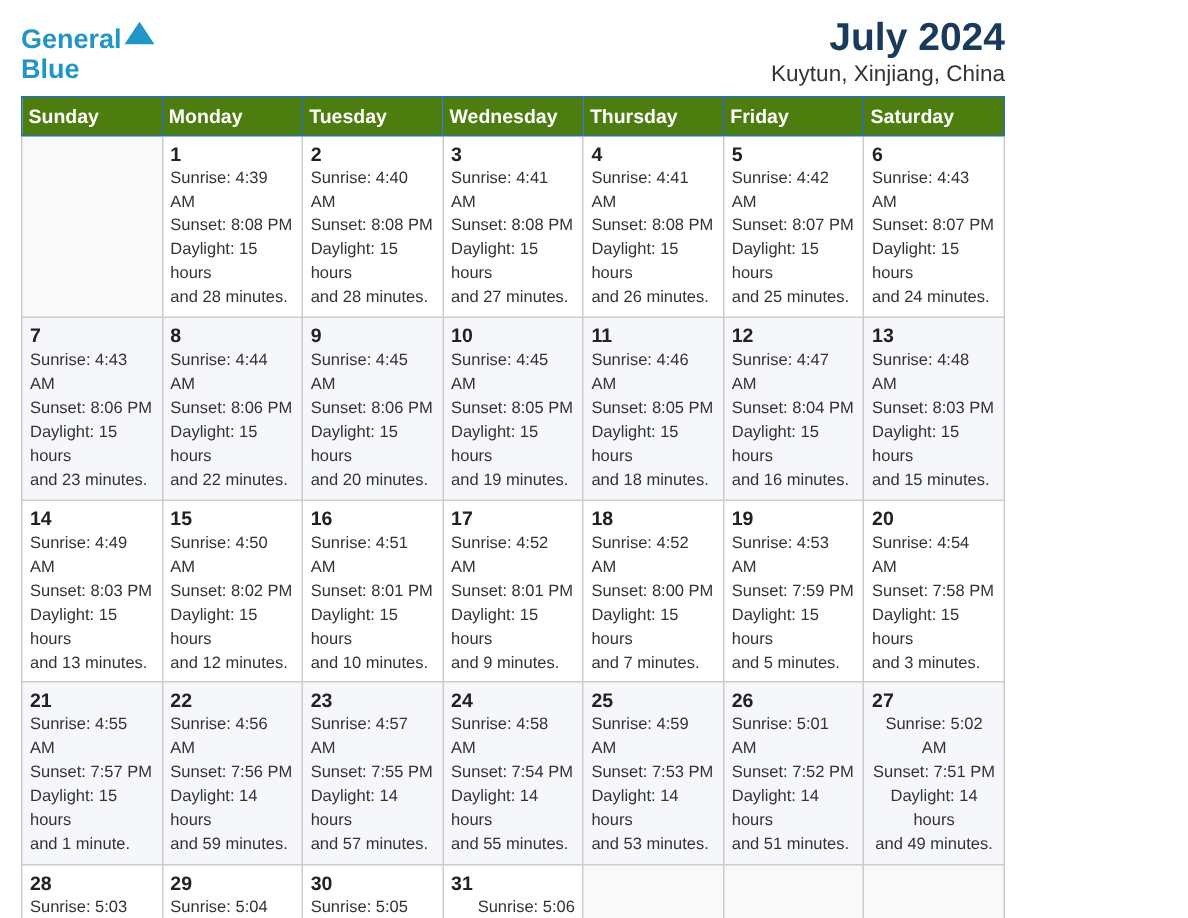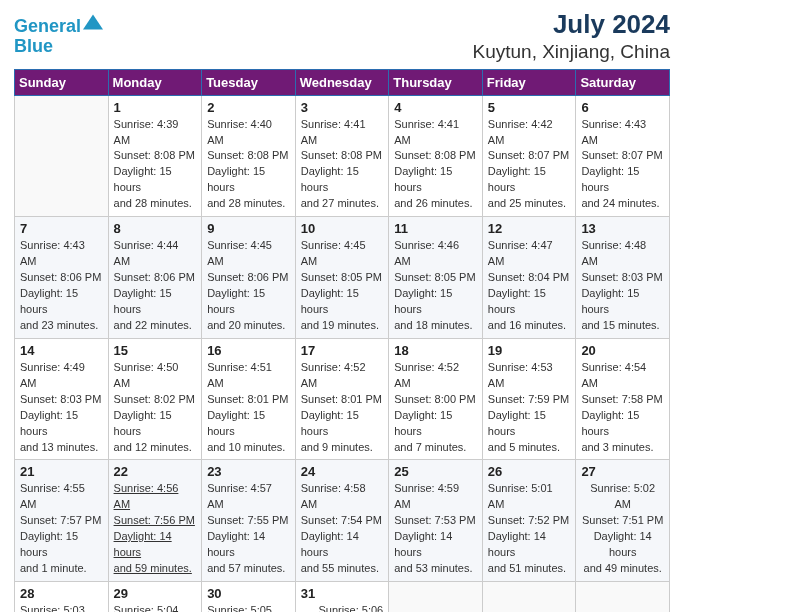--- a/index.html
+++ b/index.html
@@ -45,31 +45,31 @@
     .title-block {
       text-align: right;
     }
     .month-title {
       font-size: 26px;
       font-weight: bold;
       color: #1a3a5c;
       line-height: 1.1;
     }
     .location {
-      font-size: 19px;
+      font-size: 15px;
       color: #333;
       margin-top: 2px;
     }
     .calendar {
       width: 100%;
       border-collapse: collapse;
       margin-top: 6px;
     }
     .calendar th {
-      background: #701a75;
+      background: #4d7c0f;
       color: #fff;
       font-size: 13px;
       font-weight: bold;
       padding: 5px 4px;
       text-align: left;
       border: 1px solid #2b6cb0;
     }
     .calendar td {
       border: 1px solid #ccc;
       vertical-align: top;
@@ -286,21 +286,21 @@
         <tr>
           <td>
             <span class="day-num">21</span>
             <div class="day-info" style="white-space: pre-line;">Sunrise: 4:55 AM
 Sunset: 7:57 PM
 Daylight: 15 hours
 and 1 minute.</div>
           </td>
           <td>
             <span class="day-num">22</span>
-            <div class="day-info" style="white-space: pre-line; text-decoration: underline;">Sunrise: 4:56 AM
+            <div class="day-info" style="white-space: pre-line;">Sunrise: 4:56 AM
 Sunset: 7:56 PM
 Daylight: 14 hours
 and 59 minutes.</div>
           </td>
           <td>
             <span class="day-num">23</span>
             <div class="day-info" style="white-space: pre-line;">Sunrise: 4:57 AM
 Sunset: 7:55 PM
 Daylight: 14 hours
 and 57 minutes.</div>

